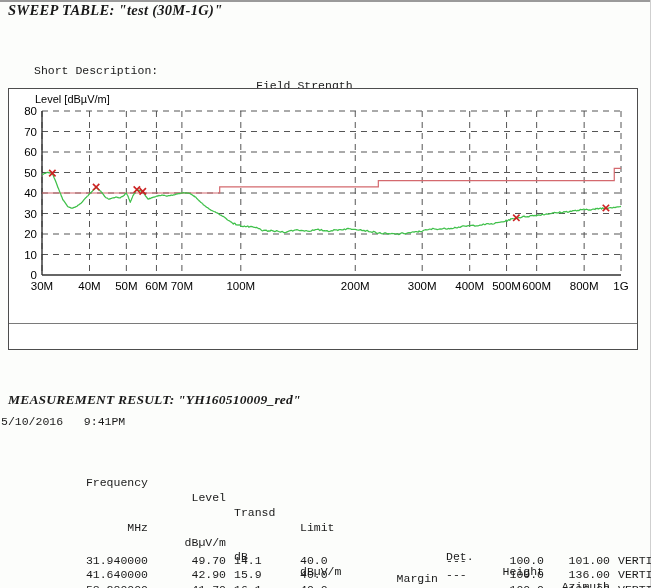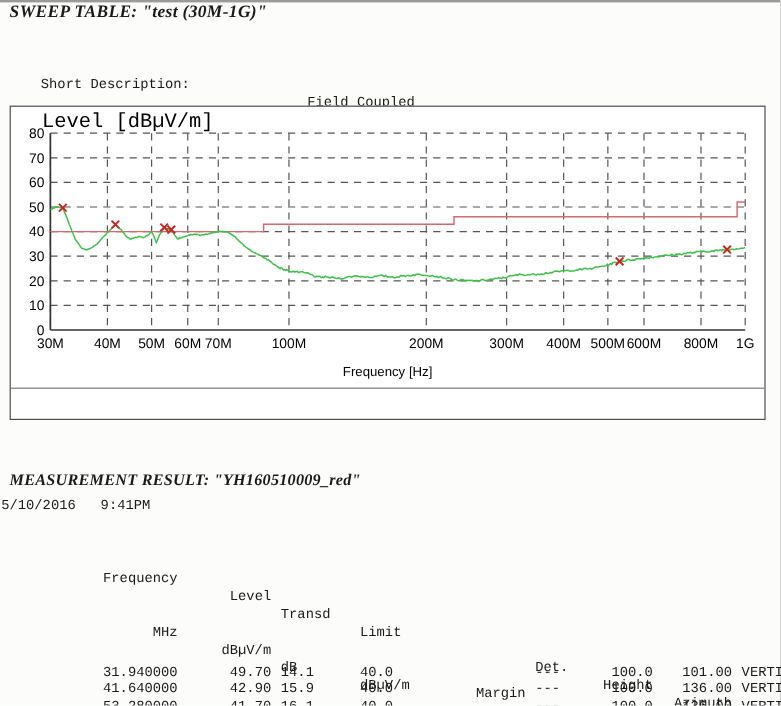--- a/index.html
+++ b/index.html
@@ -74,22 +74,22 @@
     background: #ffffff;
     box-sizing: border-box;
   }
   .chart-inner {
     position: absolute;
     inset: 0;
   }
   .ylabel {
     position: absolute;
     left: 26px; top: 4px;
-    font-family: Liberation Mono, monospace;
-    font-size: 17px;
+    font-family: Liberation Sans, sans-serif;
+    font-size: 11px;
     color: #000;
     white-space: pre;
   }
   .xlabel {
     position: absolute;
     left: 0; right: 0;
     top: 215px;
     text-align: center;
     font-family: "Liberation Sans", "DejaVu Sans", sans-serif;
     font-size: 11px;
@@ -165,21 +165,21 @@
 
 <div class="page">
   <div class="top-rule"></div>
   <div class="right-rule"></div>
 
   <div class="sweep-title">SWEEP TABLE: "test (30M-1G)"</div>
 
   <div class="hdr-grid">
     <div class="hdr-row">
       <span class="c col-desc-lbl">Short Description:</span>
-      <span class="c col-desc-val">Field Coupled</span>
+      <span class="c col-desc-val">Field Strength</span>
     </div>
     <div class="hdr-row">
       <span class="c col-start">Start</span>
       <span class="c col-stop">Stop</span>
       <span class="c col-det">Detector</span>
       <span class="c col-meas">Meas.</span>
       <span class="c col-if">IF</span>
       <span class="c col-trans">Transducer</span>
     </div>
     <div class="hdr-row">
@@ -277,21 +277,20 @@
             <g>
               <line x1="504.13133816337984" y1="125.605" x2="510.5313381633798" y2="132.005" stroke="#cc2222" stroke-width="1.6"></line>
               <line x1="504.13133816337984" y1="132.005" x2="510.5313381633798" y2="125.605" stroke="#cc2222" stroke-width="1.6"></line>
             </g>
             <g>
               <line x1="593.7166857084087" y1="115.76499999999999" x2="600.1166857084088" y2="122.16499999999999" stroke="#cc2222" stroke-width="1.6"></line>
               <line x1="593.7166857084087" y1="122.16499999999999" x2="600.1166857084088" y2="115.76499999999999" stroke="#cc2222" stroke-width="1.6"></line>
             </g>
           </g>
         </svg>
-      <div class="xlabel">Frequency [Hz]</div>
       <div class="legend-sep"></div>
     </div>
   </div>
 
   <div class="mr-title">MEASUREMENT RESULT: "YH160510009_red"</div>
   <div class="mr-date"><span>5/10/2016</span>   <span>9:41PM</span></div>
 
   <div class="mr-table">
     <div class="mr-head">
       <span class="f x-freq">Frequency</span>

